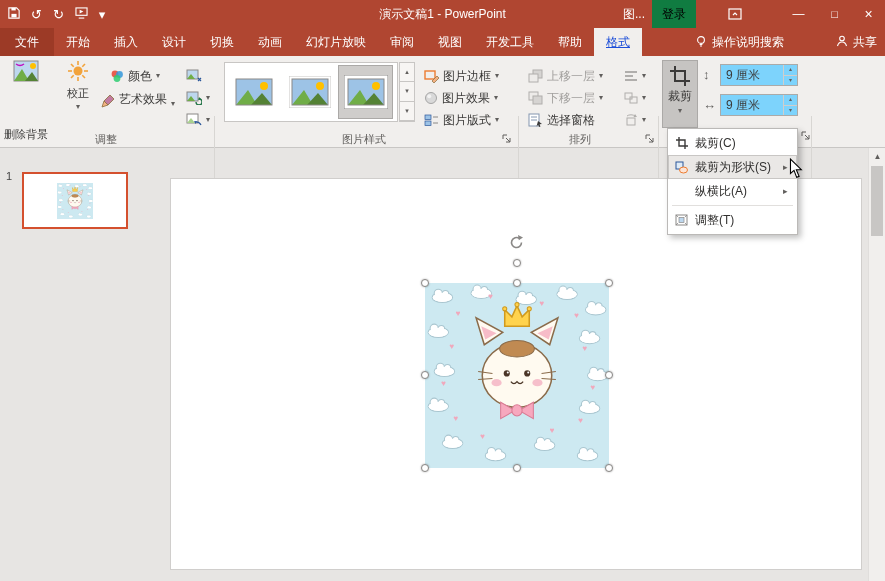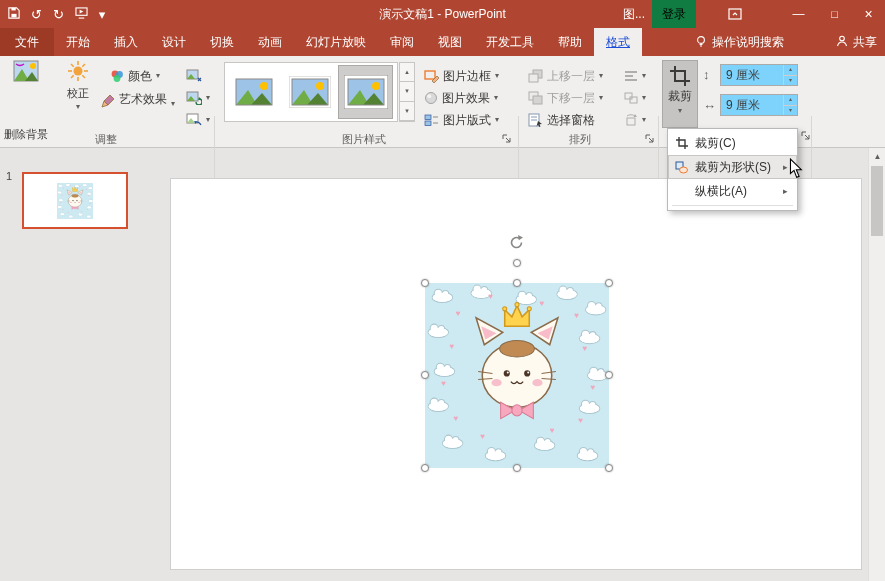--- a/index.html
+++ b/index.html
@@ -487,19 +487,30 @@
       </span>
     <span class="mlabel">裁剪为形状(S)</span>
     <span class="marr">▸</span>
   </div>
   <div class="mi">
     <span class="mic"></span>
     <span class="mlabel">纵横比(A)</span>
     <span class="marr">▸</span>
   </div>
   <div class="msep"></div>
+  <div class="mi">
+    <span class="mic">
+        <svg width="13" height="12" viewBox="0 0 13 12">
+          <rect x="1" y="1" width="11" height="10" fill="none" stroke="#8A8886"></rect>
+          <rect x="4" y="3.5" width="5" height="5" fill="#BDD7EE" stroke="#8A8886" stroke-width=".7"></rect>
+          <path d="M1 1 l2 2 M12 1 l-2 2 M1 11 l2 -2 M12 11 l-2 -2" stroke="#8A8886" stroke-width=".8"></path>
+        </svg>
+      </span>
+    <span class="mlabel">调整(T)</span>
+    <span class="marr"></span>
+  </div>
 </div>
 
 <div class="cursor">
   <svg width="14" height="21" viewBox="0 0 12 19">
       <path d="M1 1 L1 14 L4.2 11.2 L6.6 17.5 L8.8 16.6 L6.3 10.6 L10.8 10.6 Z" fill="#fff" stroke="#000" stroke-width="1"></path>
     </svg>
 </div>
 
 </body></html>

